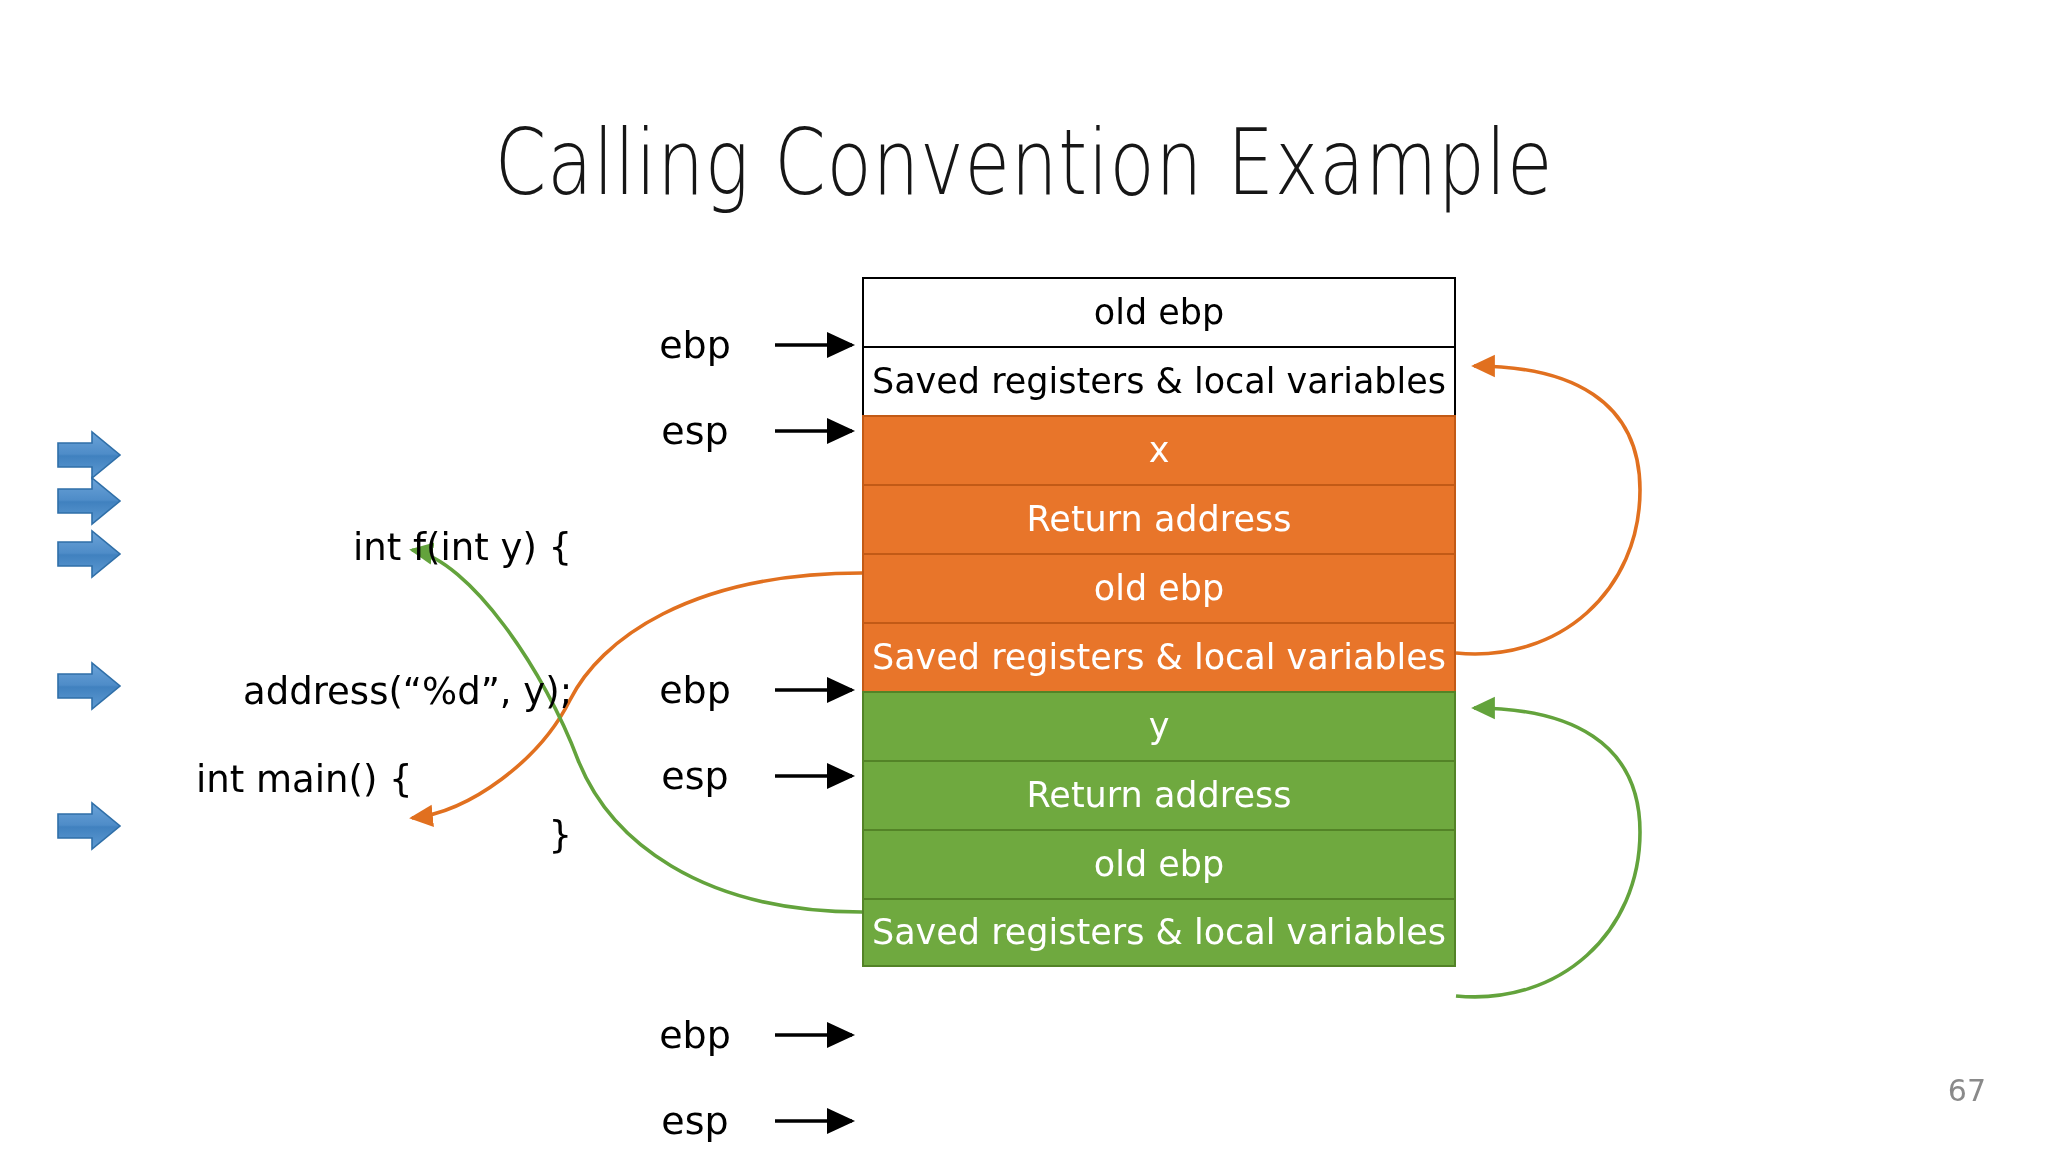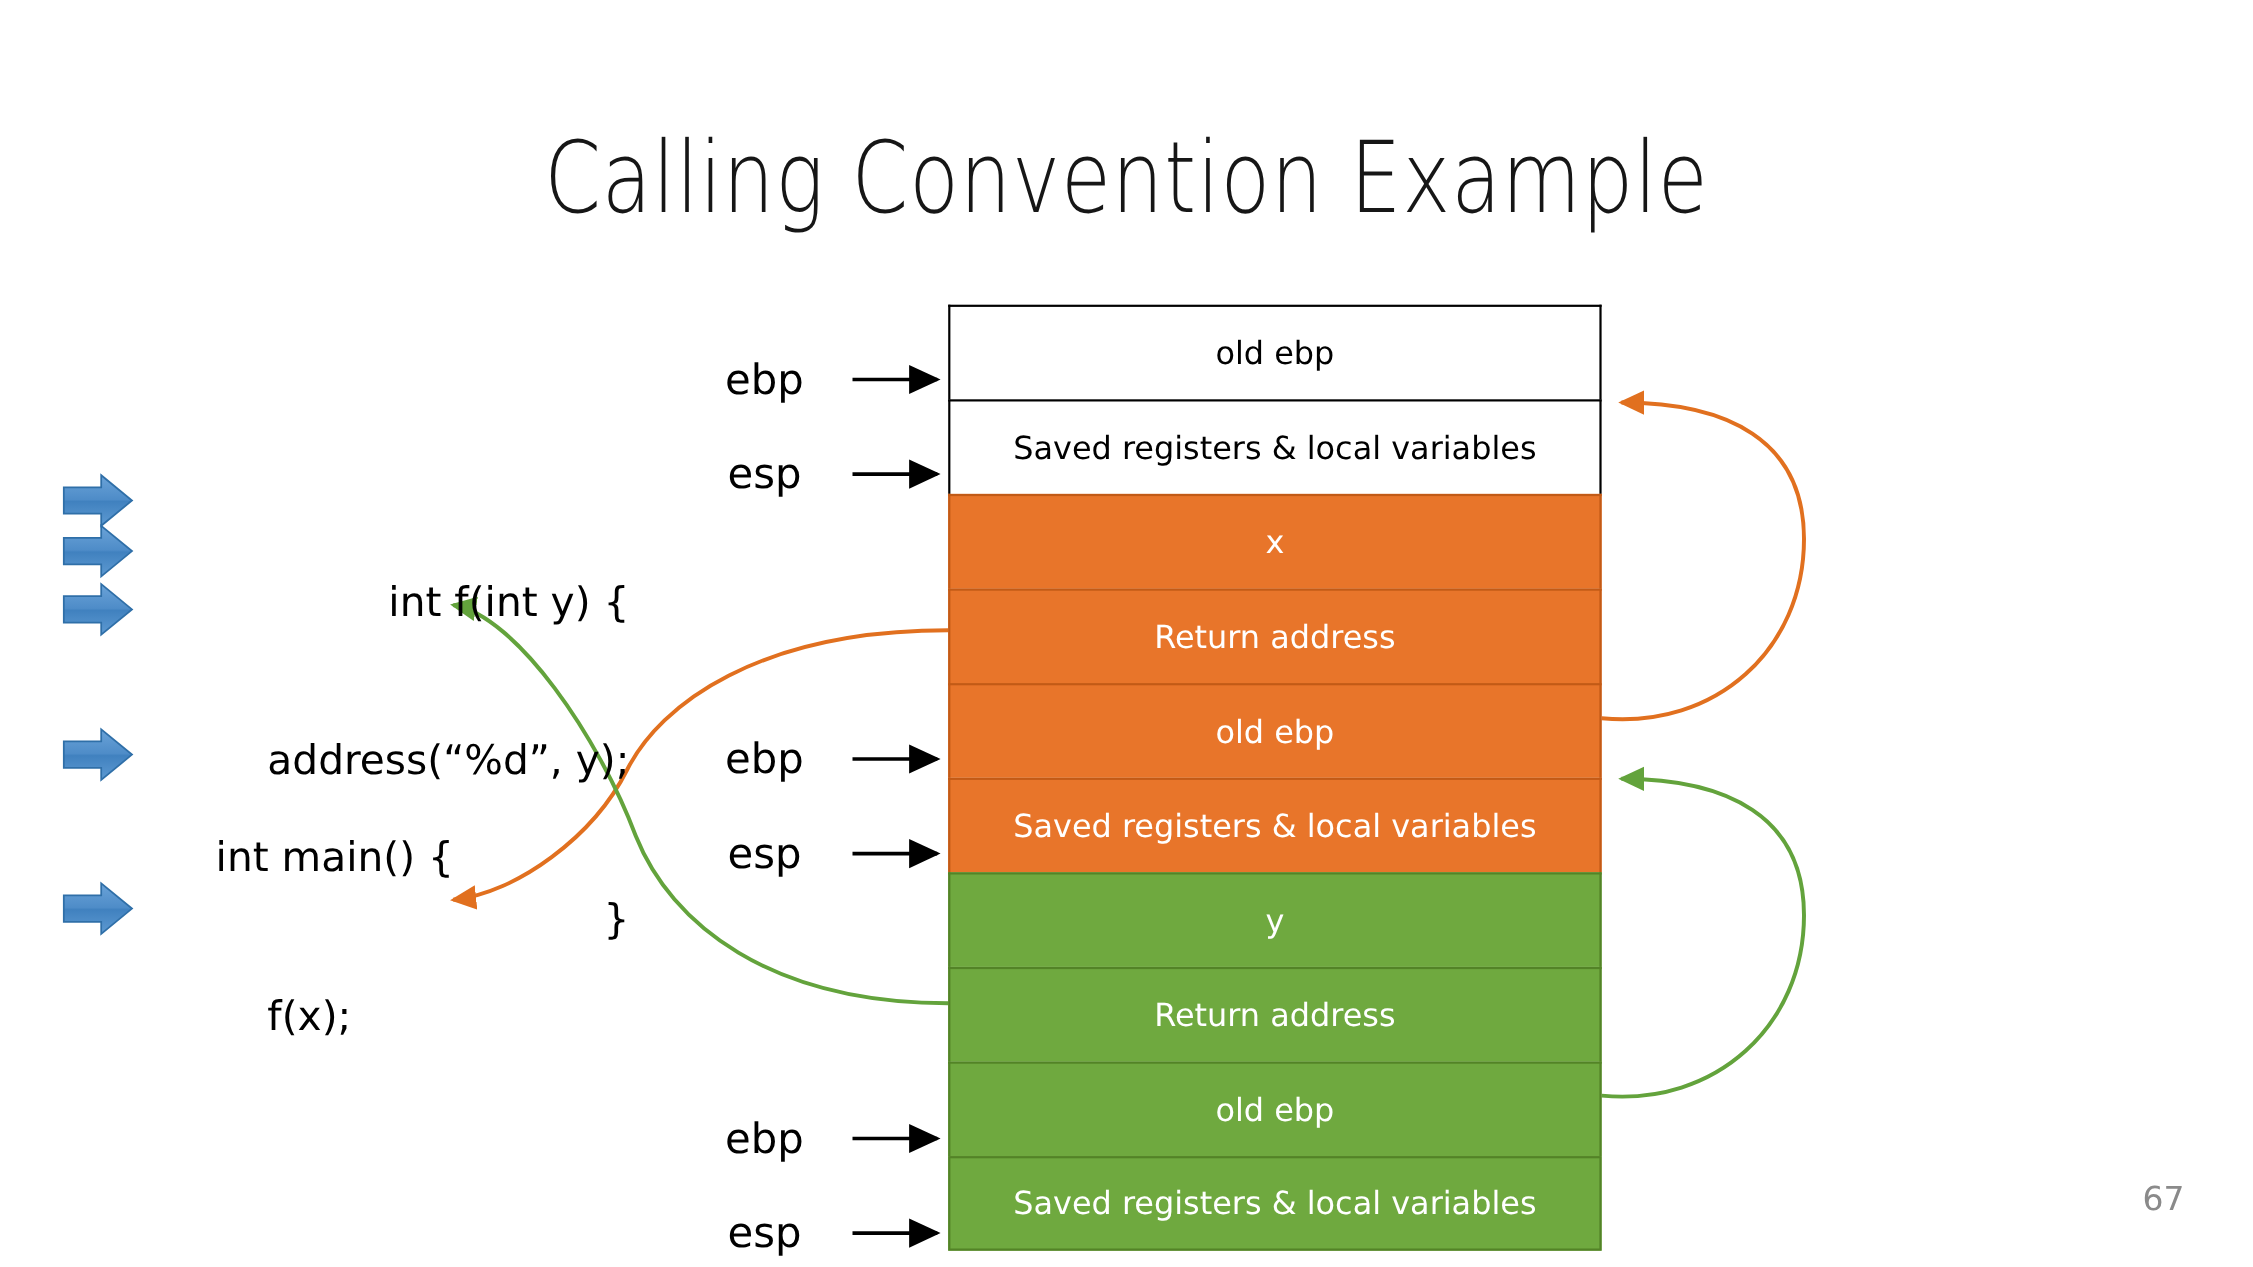--- a/index.html
+++ b/index.html
@@ -50,26 +50,26 @@
 
   
   #stack {
     position: absolute;
     left: 862px; top: 277px;
     width: 594px;
   }
   .stack-row {
     position: relative;
     width: 594px;
-    height: 86px;
+    height: 69px;
     display: flex;
     align-items: center;
     justify-content: center;
     font-family: "DejaVu Sans", sans-serif;
-    font-size: 29px;
+    font-size: 35px;
     line-height: 1;
     white-space: nowrap;
   }
   .row-white {
     background: #ffffff;
     color: #000000;
     border-left: 2px solid #000000;
     border-right: 2px solid #000000;
     border-top: 2px solid #000000;
   }
@@ -180,21 +180,20 @@
   </svg>
 
   <div id="code-f" class="code-block">
     <span class="code-line">int f(int y) {</span>
     <span class="code-line">    address(“%d”, y);</span>
     <span class="code-line">}</span>
   </div>
 
   <div id="code-main" class="code-block">
     <span class="code-line">int main() {</span>
-    <span class="code-line">    f(x);</span>
     
     
   </div>
 
   <div class="ptr-label" style="left:640px; top:326px;">ebp</div>
   <div class="ptr-label" style="left:640px; top:412px;">esp</div>
   <div class="ptr-label" style="left:640px; top:671px;">ebp</div>
   <div class="ptr-label" style="left:640px; top:757px;">esp</div>
   <div class="ptr-label" style="left:640px; top:1016px;">ebp</div>
   <div class="ptr-label" style="left:640px; top:1102px;">esp</div>

